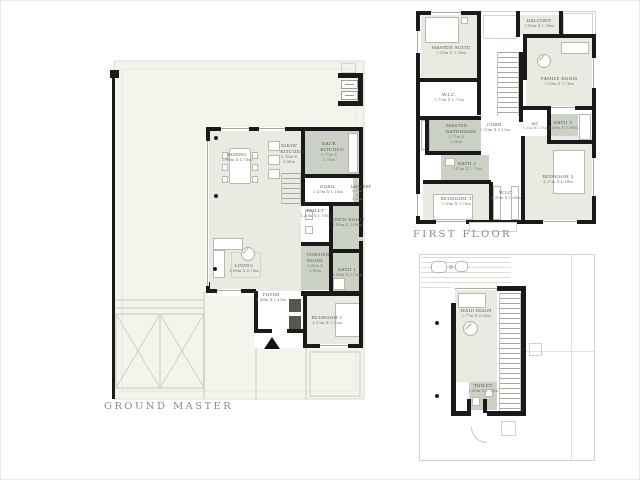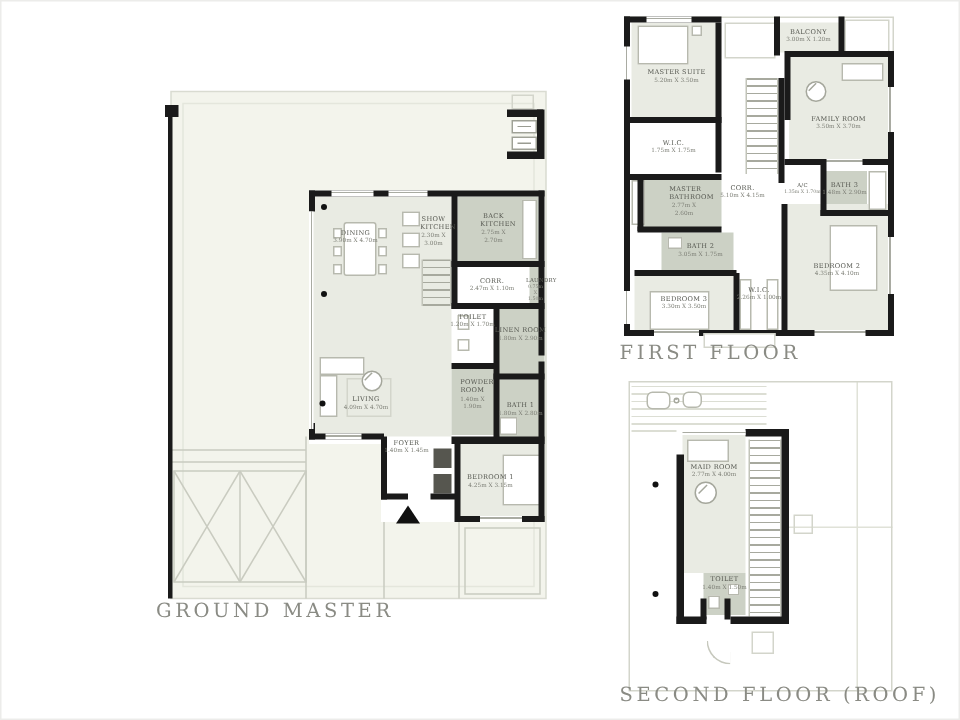--- a/index.html
+++ b/index.html
@@ -24,21 +24,21 @@
   .fan{position:absolute;border:1px solid #a5a79c;border-radius:50%;background:#fff;z-index:11}
   .fan::before{content:'';position:absolute;left:20%;top:20%;width:60%;height:60%;
     border-left:1px solid #a5a79c;transform:rotate(45deg)}
   .dot{position:absolute;width:4px;height:4px;background:#111;border-radius:50%;z-index:25}
   .rl{position:absolute;z-index:30;transform:translate(-50%,-50%) scale(.55);
     text-align:center;white-space:nowrap;line-height:1.3;font-size:8px;color:var(--label,#565851)}
   .rl .nm{display:block;letter-spacing:.4px}
   .rl .dm{display:block;font-size:7px;color:#7d7f76}
   .rl.wrap{white-space:normal}
   .rl.xs{transform:translate(-50%,-50%) scale(.45)}
-  .title{position:absolute;font-size:13px;letter-spacing:2.4px;color:var(--title,#8a8b84);
+  .title{position:absolute;font-size:10px;letter-spacing:2.4px;color:var(--title,#8a8b84);
     white-space:nowrap;z-index:40}
   .tri{position:absolute;width:0;height:0;border-left:8px solid transparent;
     border-right:8px solid transparent;border-bottom:12px solid #111;z-index:30}
   .micro{position:absolute;left:3px;right:3px;top:3px;bottom:2px;z-index:22;
     background:repeating-linear-gradient(to bottom,#9a9c92 0 1px,transparent 1px 3px)}
   .ubox{position:absolute;background:#fff;border:1px solid #9fa196;z-index:21}
 </style>
 </head>
 <body>
 
@@ -340,15 +340,14 @@
 
     <div class="rl" style="left:65px;top:63px">
         <span class="nm">MAID ROOM</span>
         <span class="dm">2.77m X 4.00m</span>
       </div>
     <div class="rl" style="left:72px;top:138px">
         <span class="nm">TOILET</span>
         <span class="dm">1.40m X 1.50m</span>
       </div>
   </div>
-  <div class="title" style="left:412px;top:455px">SECOND FLOOR (ROOF)</div>
 
 </div>
 
 </body></html>

